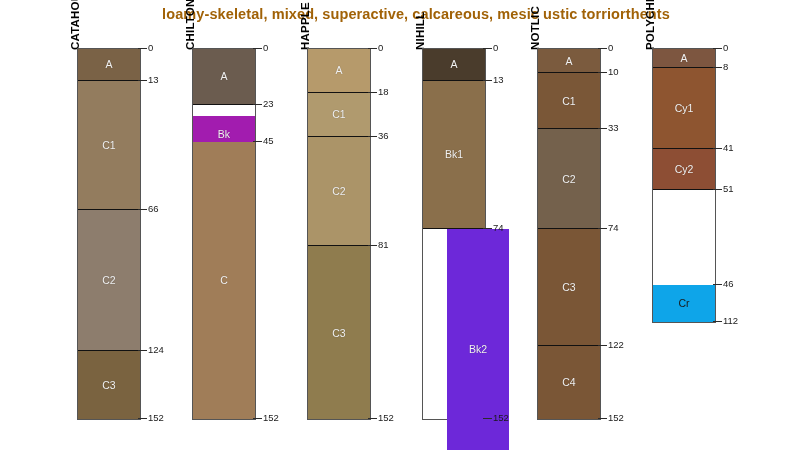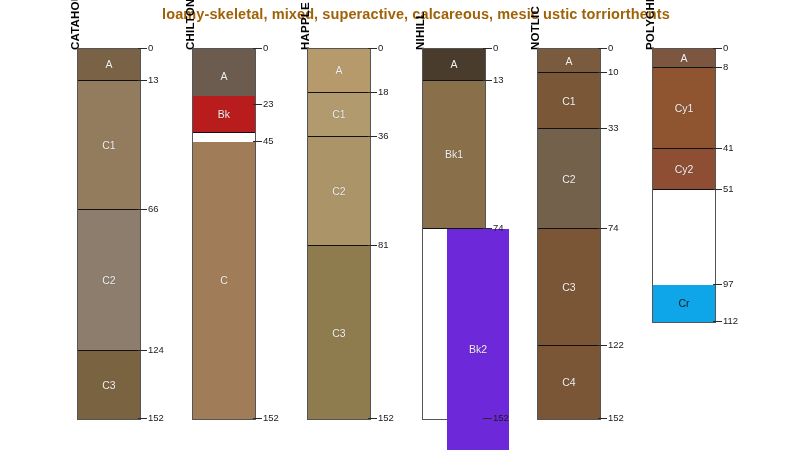--- a/index.html
+++ b/index.html
@@ -122,21 +122,21 @@
       <div class="depth-label" style="left: 93px; top: 343.842px;">124</div>
       <div class="depth-tick" style="left: 83px; top: 418px;"></div>
       <div class="depth-label" style="left: 93px; top: 412px;">152</div>
     </div>
     <div class="profile" style="left: 170px;">
       <div class="profile-name" style="left: 14px; top: 50px;">CHILTON</div>
       <div class="col" style="top: 48px; width: 62px; height: 370px;">
         <div class="horizon" style="top: 0px; height: 55.9868px; background: rgb(107, 92, 79);">
           <span class="horizon-label">A</span>
         </div>
-        <div class="horizon" style="top: 47px; height: 36.5132px; background: #b91c1c;">
+        <div class="horizon" style="top: 67px; height: 36.5132px; background: #a21caf;">
           <span class="horizon-label">Bk</span>
         </div>
         <div class="horizon" style="top: 92.5px; height: 277.5px; background: rgb(160, 125, 88); border-bottom: none;">
           <span class="horizon-label">C</span>
         </div>
       </div>
       <div class="depth-tick" style="left: 83px; top: 48px;"></div>
       <div class="depth-label" style="left: 93px; top: 42px;">0</div>
       <div class="depth-tick" style="left: 83px; top: 103.987px;"></div>
       <div class="depth-label" style="left: 93px; top: 97.9868px;">23</div>
@@ -244,17 +244,17 @@
       </div>
       <div class="depth-tick" style="left: 83px; top: 48px;"></div>
       <div class="depth-label" style="left: 93px; top: 42px;">0</div>
       <div class="depth-tick" style="left: 83px; top: 67.4737px;"></div>
       <div class="depth-label" style="left: 93px; top: 61.4737px;">8</div>
       <div class="depth-tick" style="left: 83px; top: 147.803px;"></div>
       <div class="depth-label" style="left: 93px; top: 141.803px;">41</div>
       <div class="depth-tick" style="left: 83px; top: 189.184px;"></div>
       <div class="depth-label" style="left: 93px; top: 183.184px;">51</div>
       <div class="depth-tick" style="left: 83px; top: 284.118px;"></div>
-      <div class="depth-label" style="left: 93px; top: 278.118px;">97</div>
+      <div class="depth-label" style="left: 93px; top: 278.118px;">46</div>
       <div class="depth-tick" style="left: 83px; top: 320.632px;"></div>
       <div class="depth-label" style="left: 93px; top: 314.632px;">112</div>
     </div>
   </div>
 
 </body></html>

